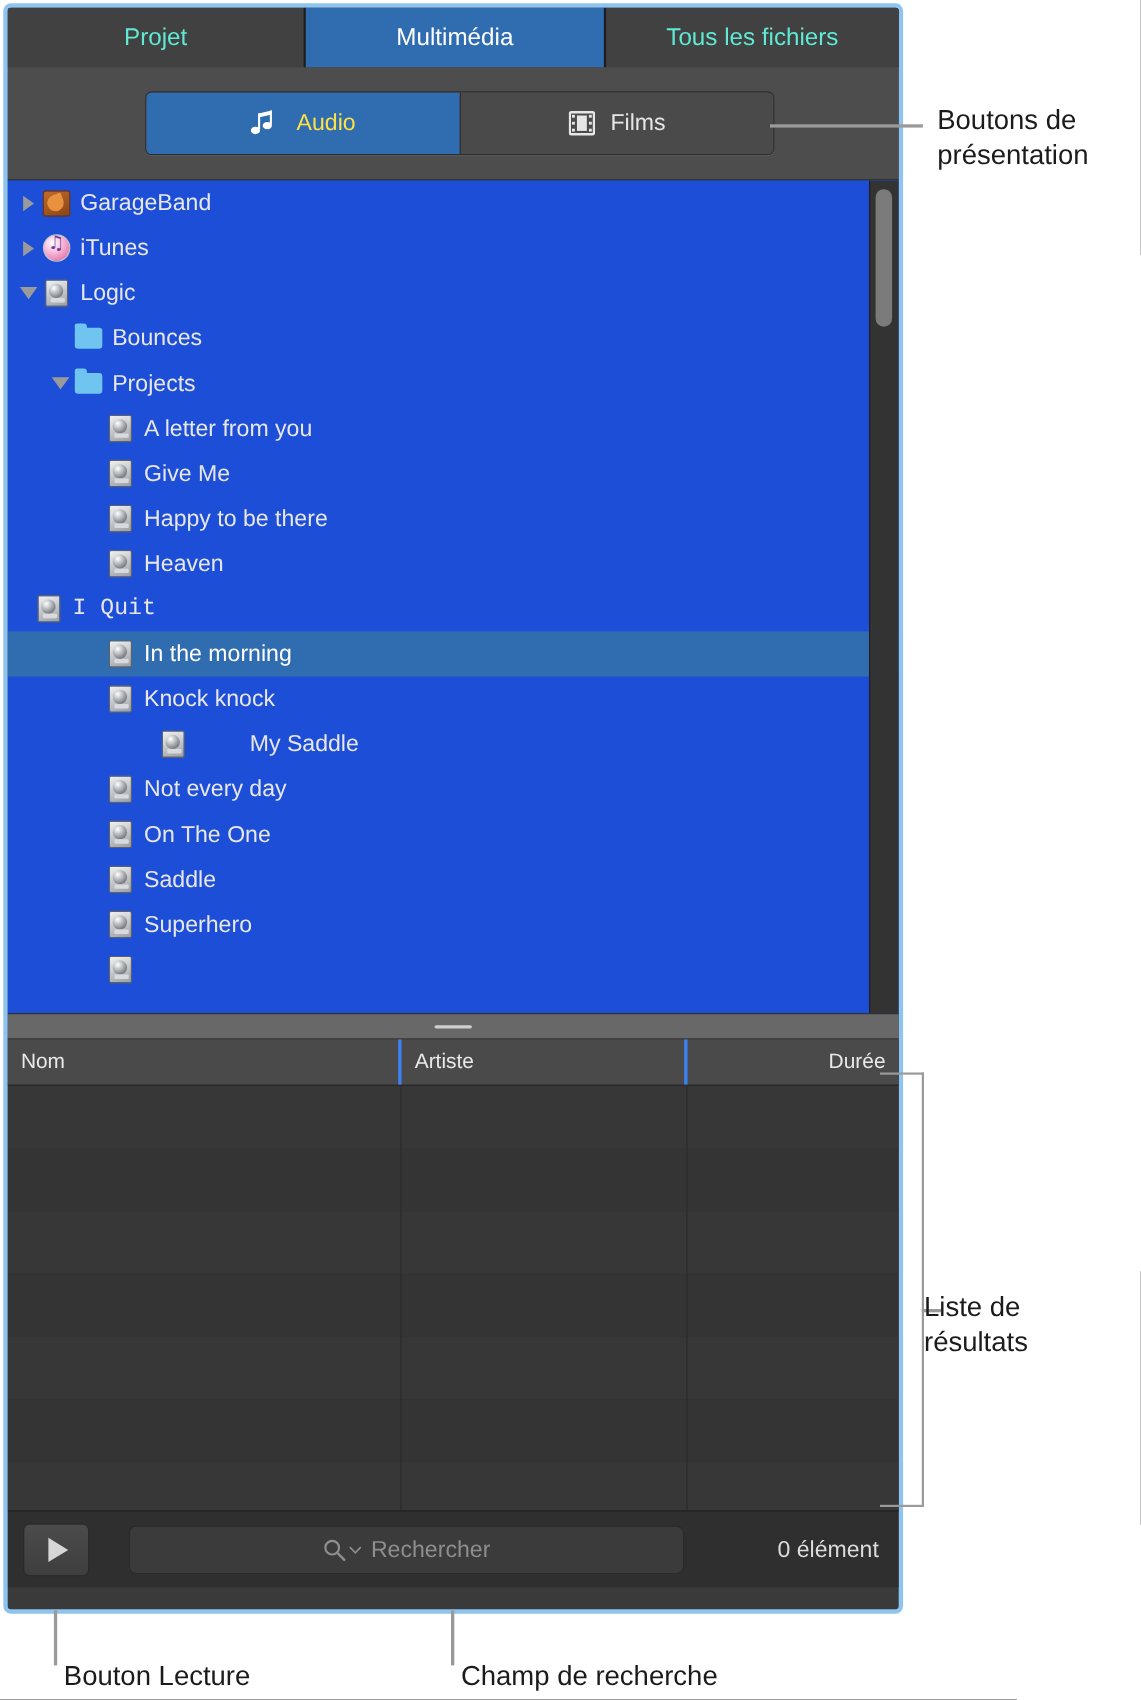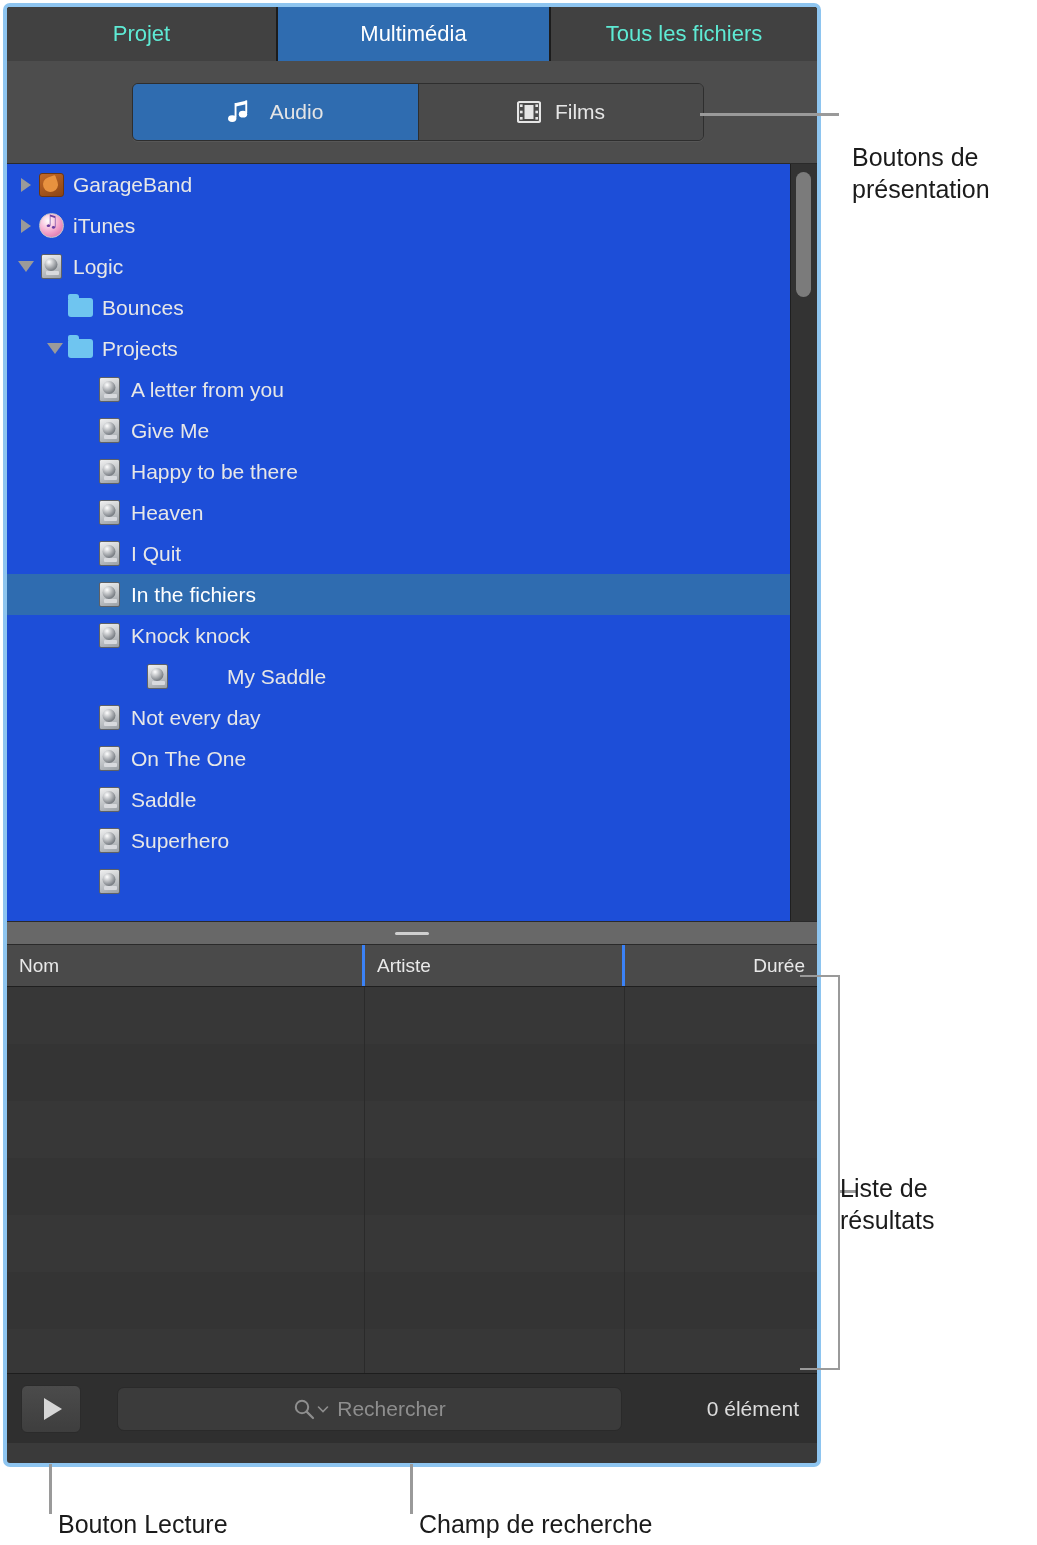--- a/index.html
+++ b/index.html
@@ -65,21 +65,21 @@
   .seg{
     display:flex;align-items:center;justify-content:center;
     gap:14px;
     color:#e6e6e6;
     font-size:21px;
     background:#4a4a4a;
     width:285px;
     box-sizing:border-box;
     user-select:none;
   }
-  .seg.active{background:#2f6cb0;color:#e5e5e5;gap:20px;}
+  .seg.active{background:#2f6cb0;color:#fde047;gap:20px;}
   .seg + .seg{border-left:1px solid #2e2e2e;}
   .seg svg{display:block;}
 
   
   .treewrap{
     position:relative;
     height:757px;
     background:#1d4ed8;
     overflow:hidden;
   }
@@ -375,37 +375,37 @@
         </div>
         <div class="trow" style="padding-left: 65px;">
           <span class="twist none">
             <i></i>
           </span>
           <span class="ticon">
             <span class="ic-disk"></span>
           </span>
           <span class="tlabel">Heaven</span>
         </div>
-        <div class="trow" style="padding-left: 65px;">
+        <div class="trow" style=" font-family: Liberation Mono, monospace;">
           <span class="twist none">
             <i></i>
           </span>
           <span class="ticon">
             <span class="ic-disk"></span>
           </span>
           <span class="tlabel">I Quit</span>
         </div>
         <div class="trow selected" style="padding-left: 65px;">
           <span class="twist none">
             <i></i>
           </span>
           <span class="ticon">
             <span class="ic-disk"></span>
           </span>
-          <span class="tlabel">In the fichiers</span>
+          <span class="tlabel">In the morning</span>
         </div>
         <div class="trow" style="padding-left: 65px;">
           <span class="twist none">
             <i></i>
           </span>
           <span class="ticon">
             <span class="ic-disk"></span>
           </span>
           <span class="tlabel">Knock knock</span>
         </div>
@@ -539,21 +539,21 @@
         </svg>
       </span>
       <span>Rechercher</span>
     </div>
     <div class="count">0 élément</div>
   </div>
 
 </div>
 
 <div class="leader" style="left:700px; top:113px; width:139px; height:3px;"></div>
-<div class="anno" style="left:852px; top:93px; width:185px; white-space:pre-line;margin-top:48px;">Boutons de
+<div class="anno" style="left:852px; top:93px; width:185px; white-space:pre-line;">Boutons de
 présentation</div>
 
 <div class="bracket" style="left:800px; top:975px; width:40px; height:395px;"></div>
 <div class="leader" style="left:838px; top:1190px; width:18px; height:3px;"></div>
 <div class="anno" style="left:840px; top:1172px; width:175px; white-space:pre-line;">Liste de
 résultats</div>
 
 <div class="leader" style="left:49px; top:1464px; width:3px; height:50px;"></div>
 <div class="anno" style="left:58px; top:1508px; width:300px;">Bouton Lecture</div>
 

